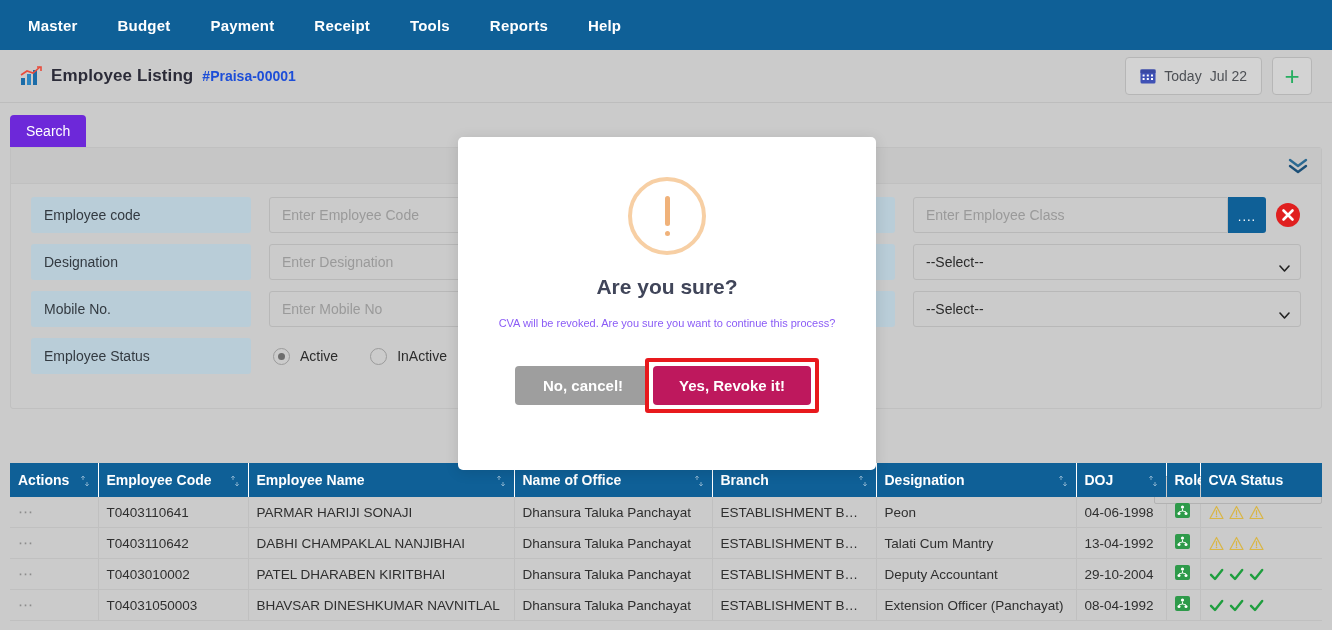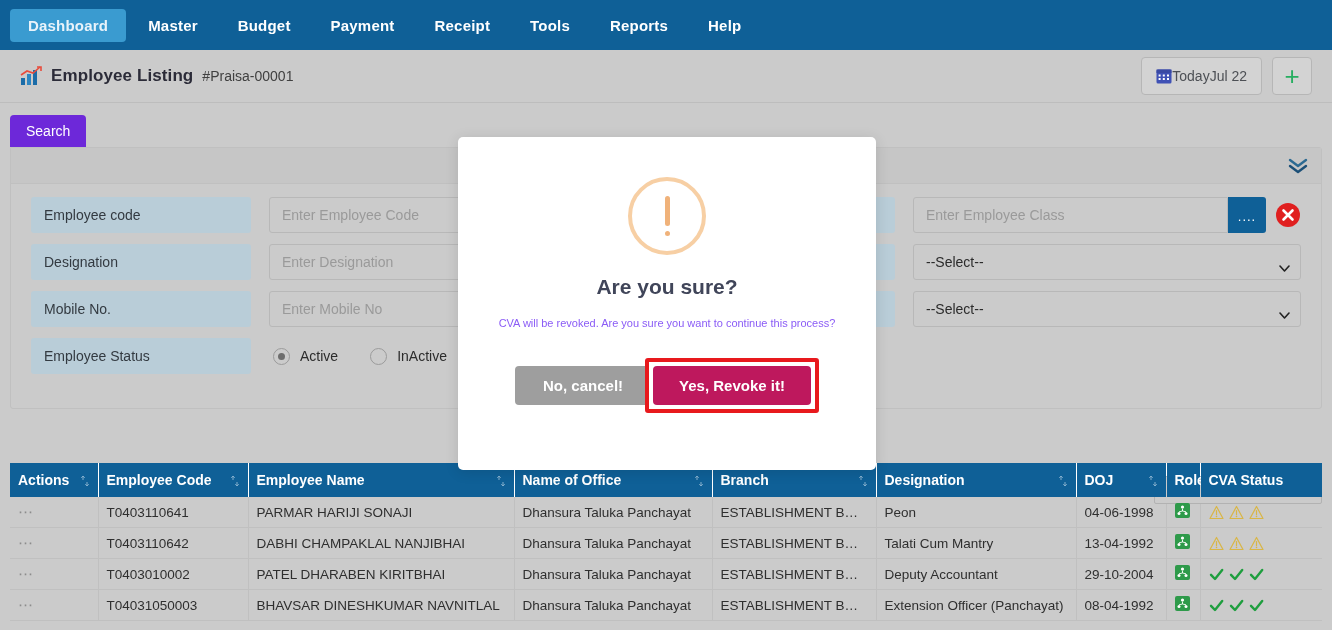--- a/index.html
+++ b/index.html
@@ -45,29 +45,29 @@
     padding: 0 20px;
     border-bottom: 1px solid #bdbdbd;
     position: relative;
     z-index: 2;
   }
   #chart-icon { width: 22px; height: 20px; margin-right: 9px; flex: 0 0 auto; }
   #page-title {
     font-size: 17px; font-weight: bold; color: #2b2b38;
     letter-spacing: .1px;
   }
-  #page-ref { font-size: 14px; color: #404040; margin-left: 9px; }
+  #page-ref { font-size: 14px; color: #1d4ed8; margin-left: 9px; font-weight: bold; }
   #head-right { margin-left: auto; display: flex; align-items: center; gap: 10px; }
   .today-btn {
     background: #d3d3d3;
     border: 1px solid #b6b6b6;
     border-radius: 4px;
     height: 38px;
     display: flex; align-items: center;
-    padding: 0 14px; gap: 0;
+    padding: 0 14px; gap: 8px;
     color: #4d5055; font-size: 14px;
   }
   .cal-icon { width: 16px; height: 16px; }
   .plus-btn {
     width: 40px; height: 38px;
     background: #d3d3d3;
     border: 1px solid #b6b6b6;
     border-radius: 4px;
     display: flex; align-items: center; justify-content: center;
     color: #27ae60; font-size: 26px; line-height: 1; font-weight: 300;
@@ -284,21 +284,20 @@
     font-size: 15px; font-weight: bold;
     padding: 11px 26px;
     border-radius: 4px;
     min-width: 150px; text-align: center;
   }
 </style>
 </head>
 <body>
 
 <div id="topnav">
-  <div class="nav-item active">Dashboard</div>
   <div class="nav-item">Master</div>
   <div class="nav-item">Budget</div>
   <div class="nav-item">Payment</div>
   <div class="nav-item">Receipt</div>
   <div class="nav-item">Tools</div>
   <div class="nav-item">Reports</div>
   <div class="nav-item">Help</div>
 </div>
 
 <div id="pagehead">

